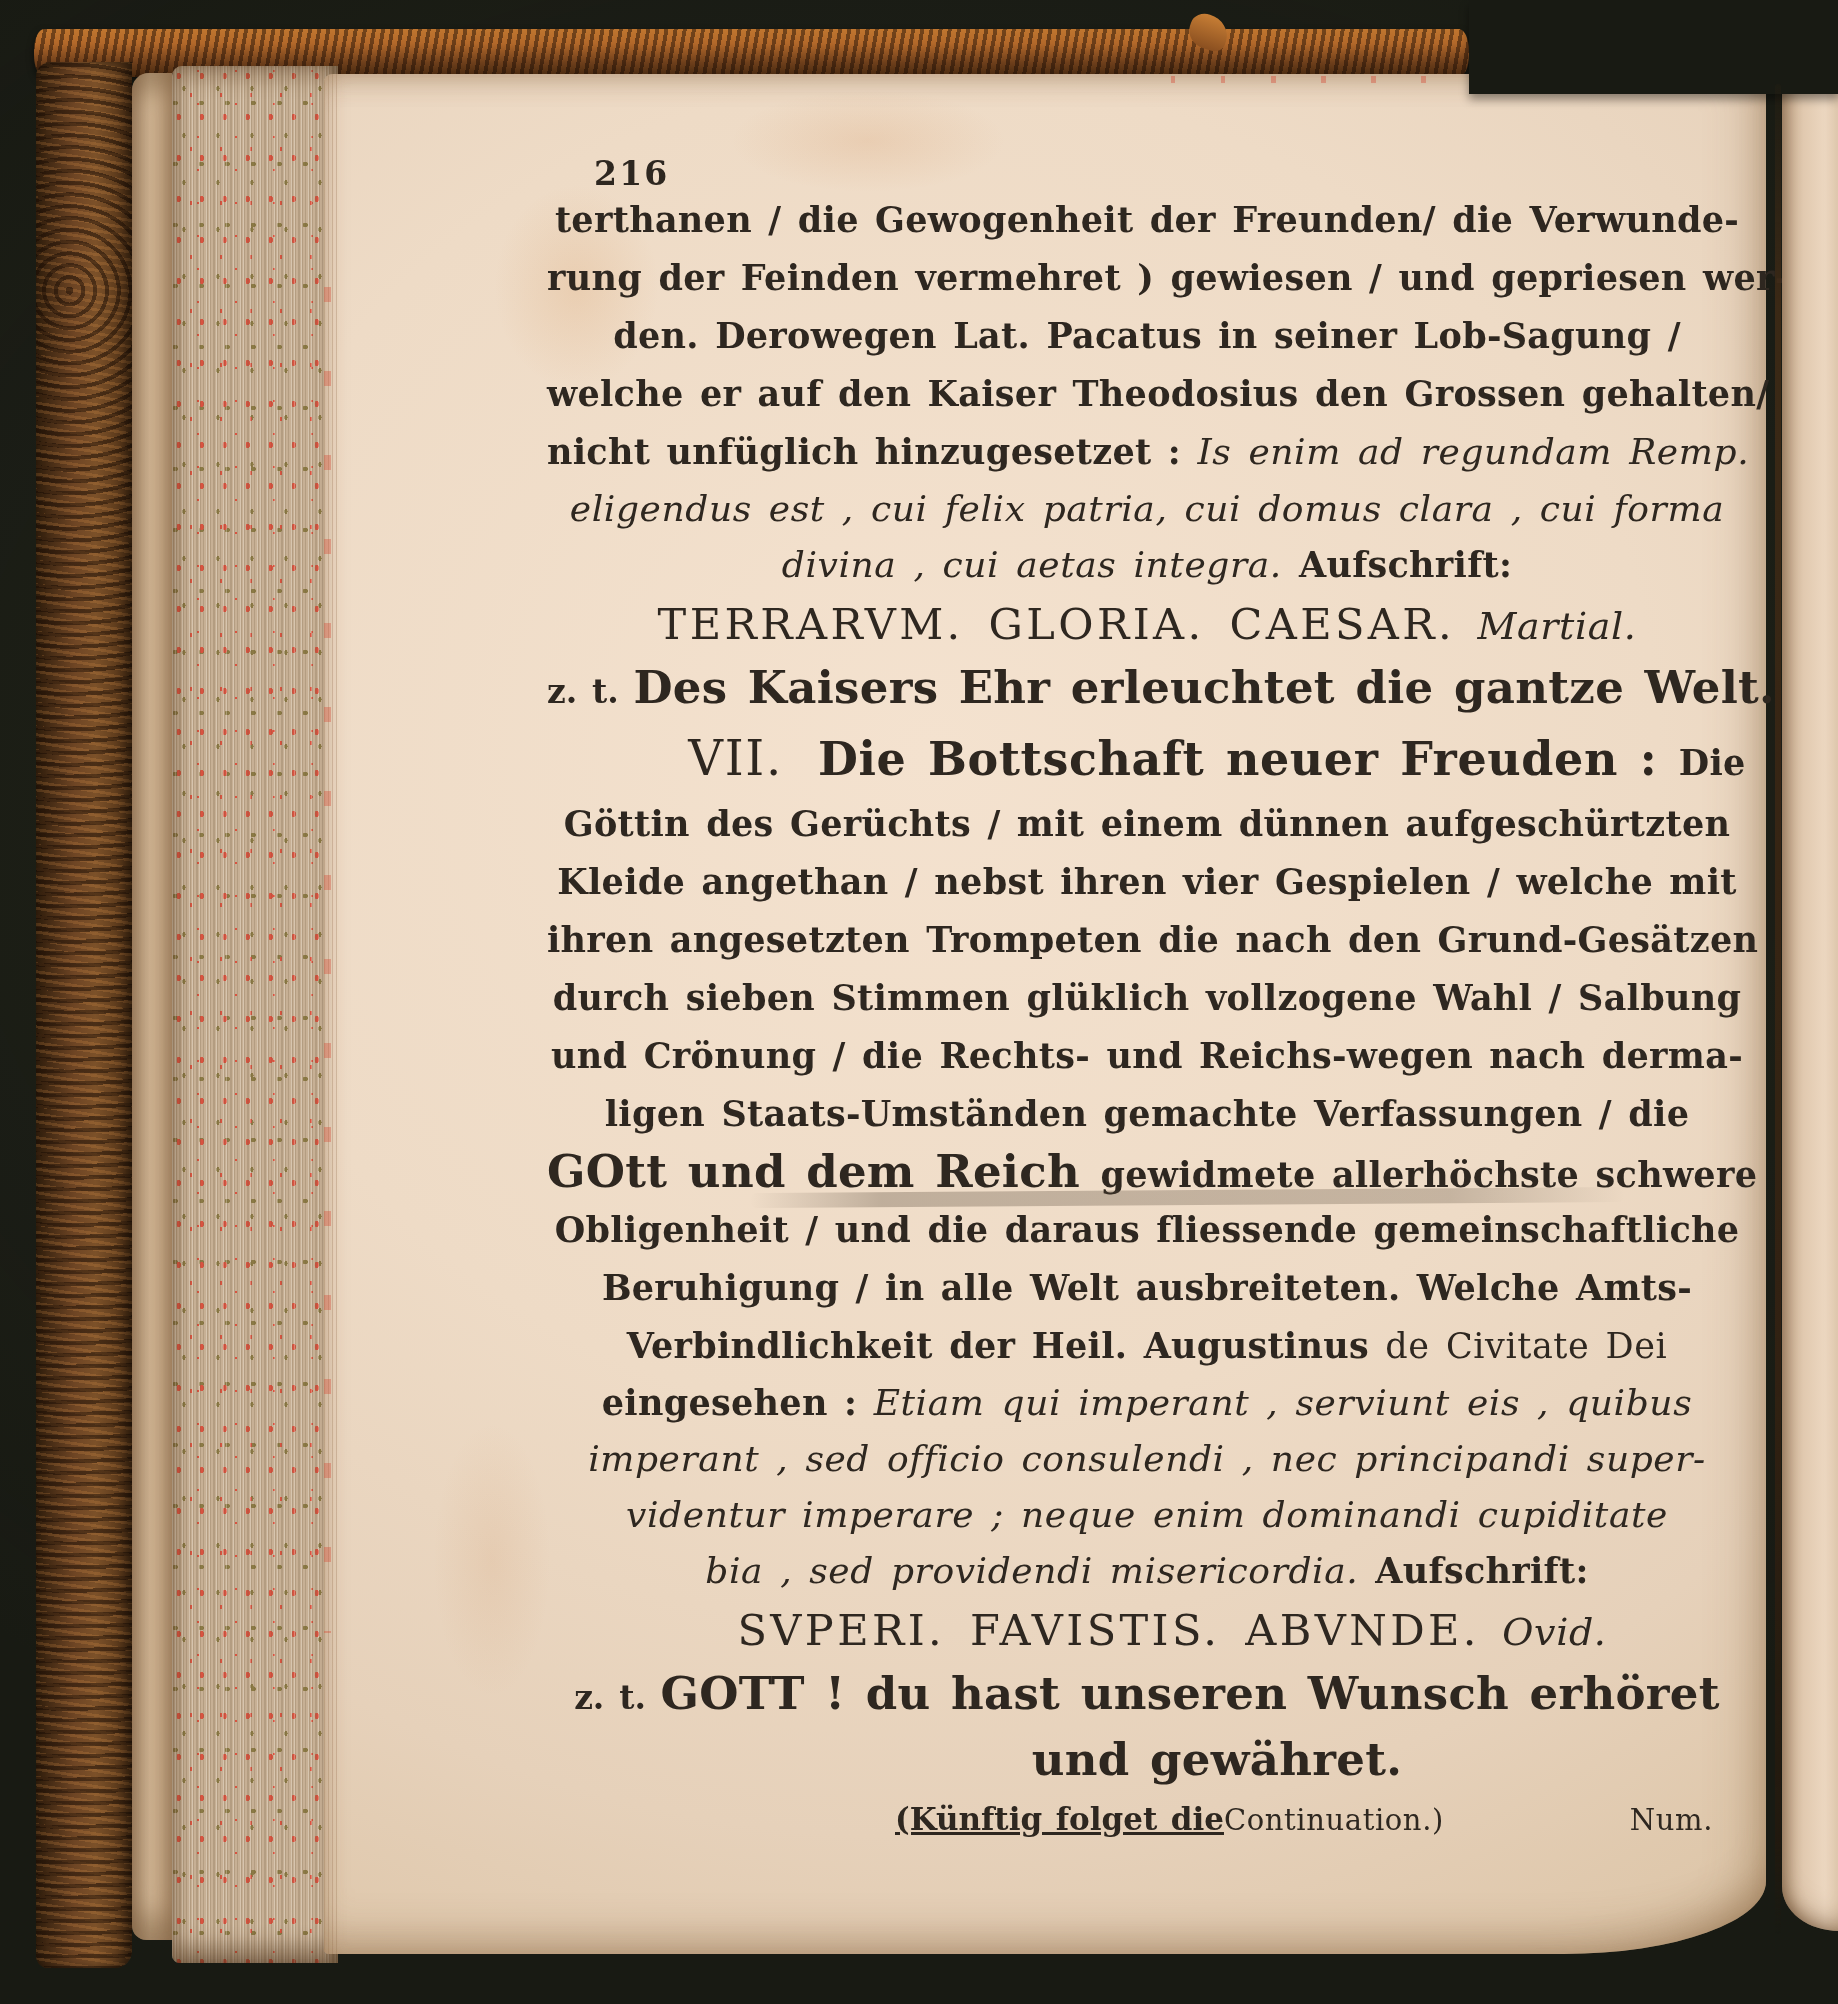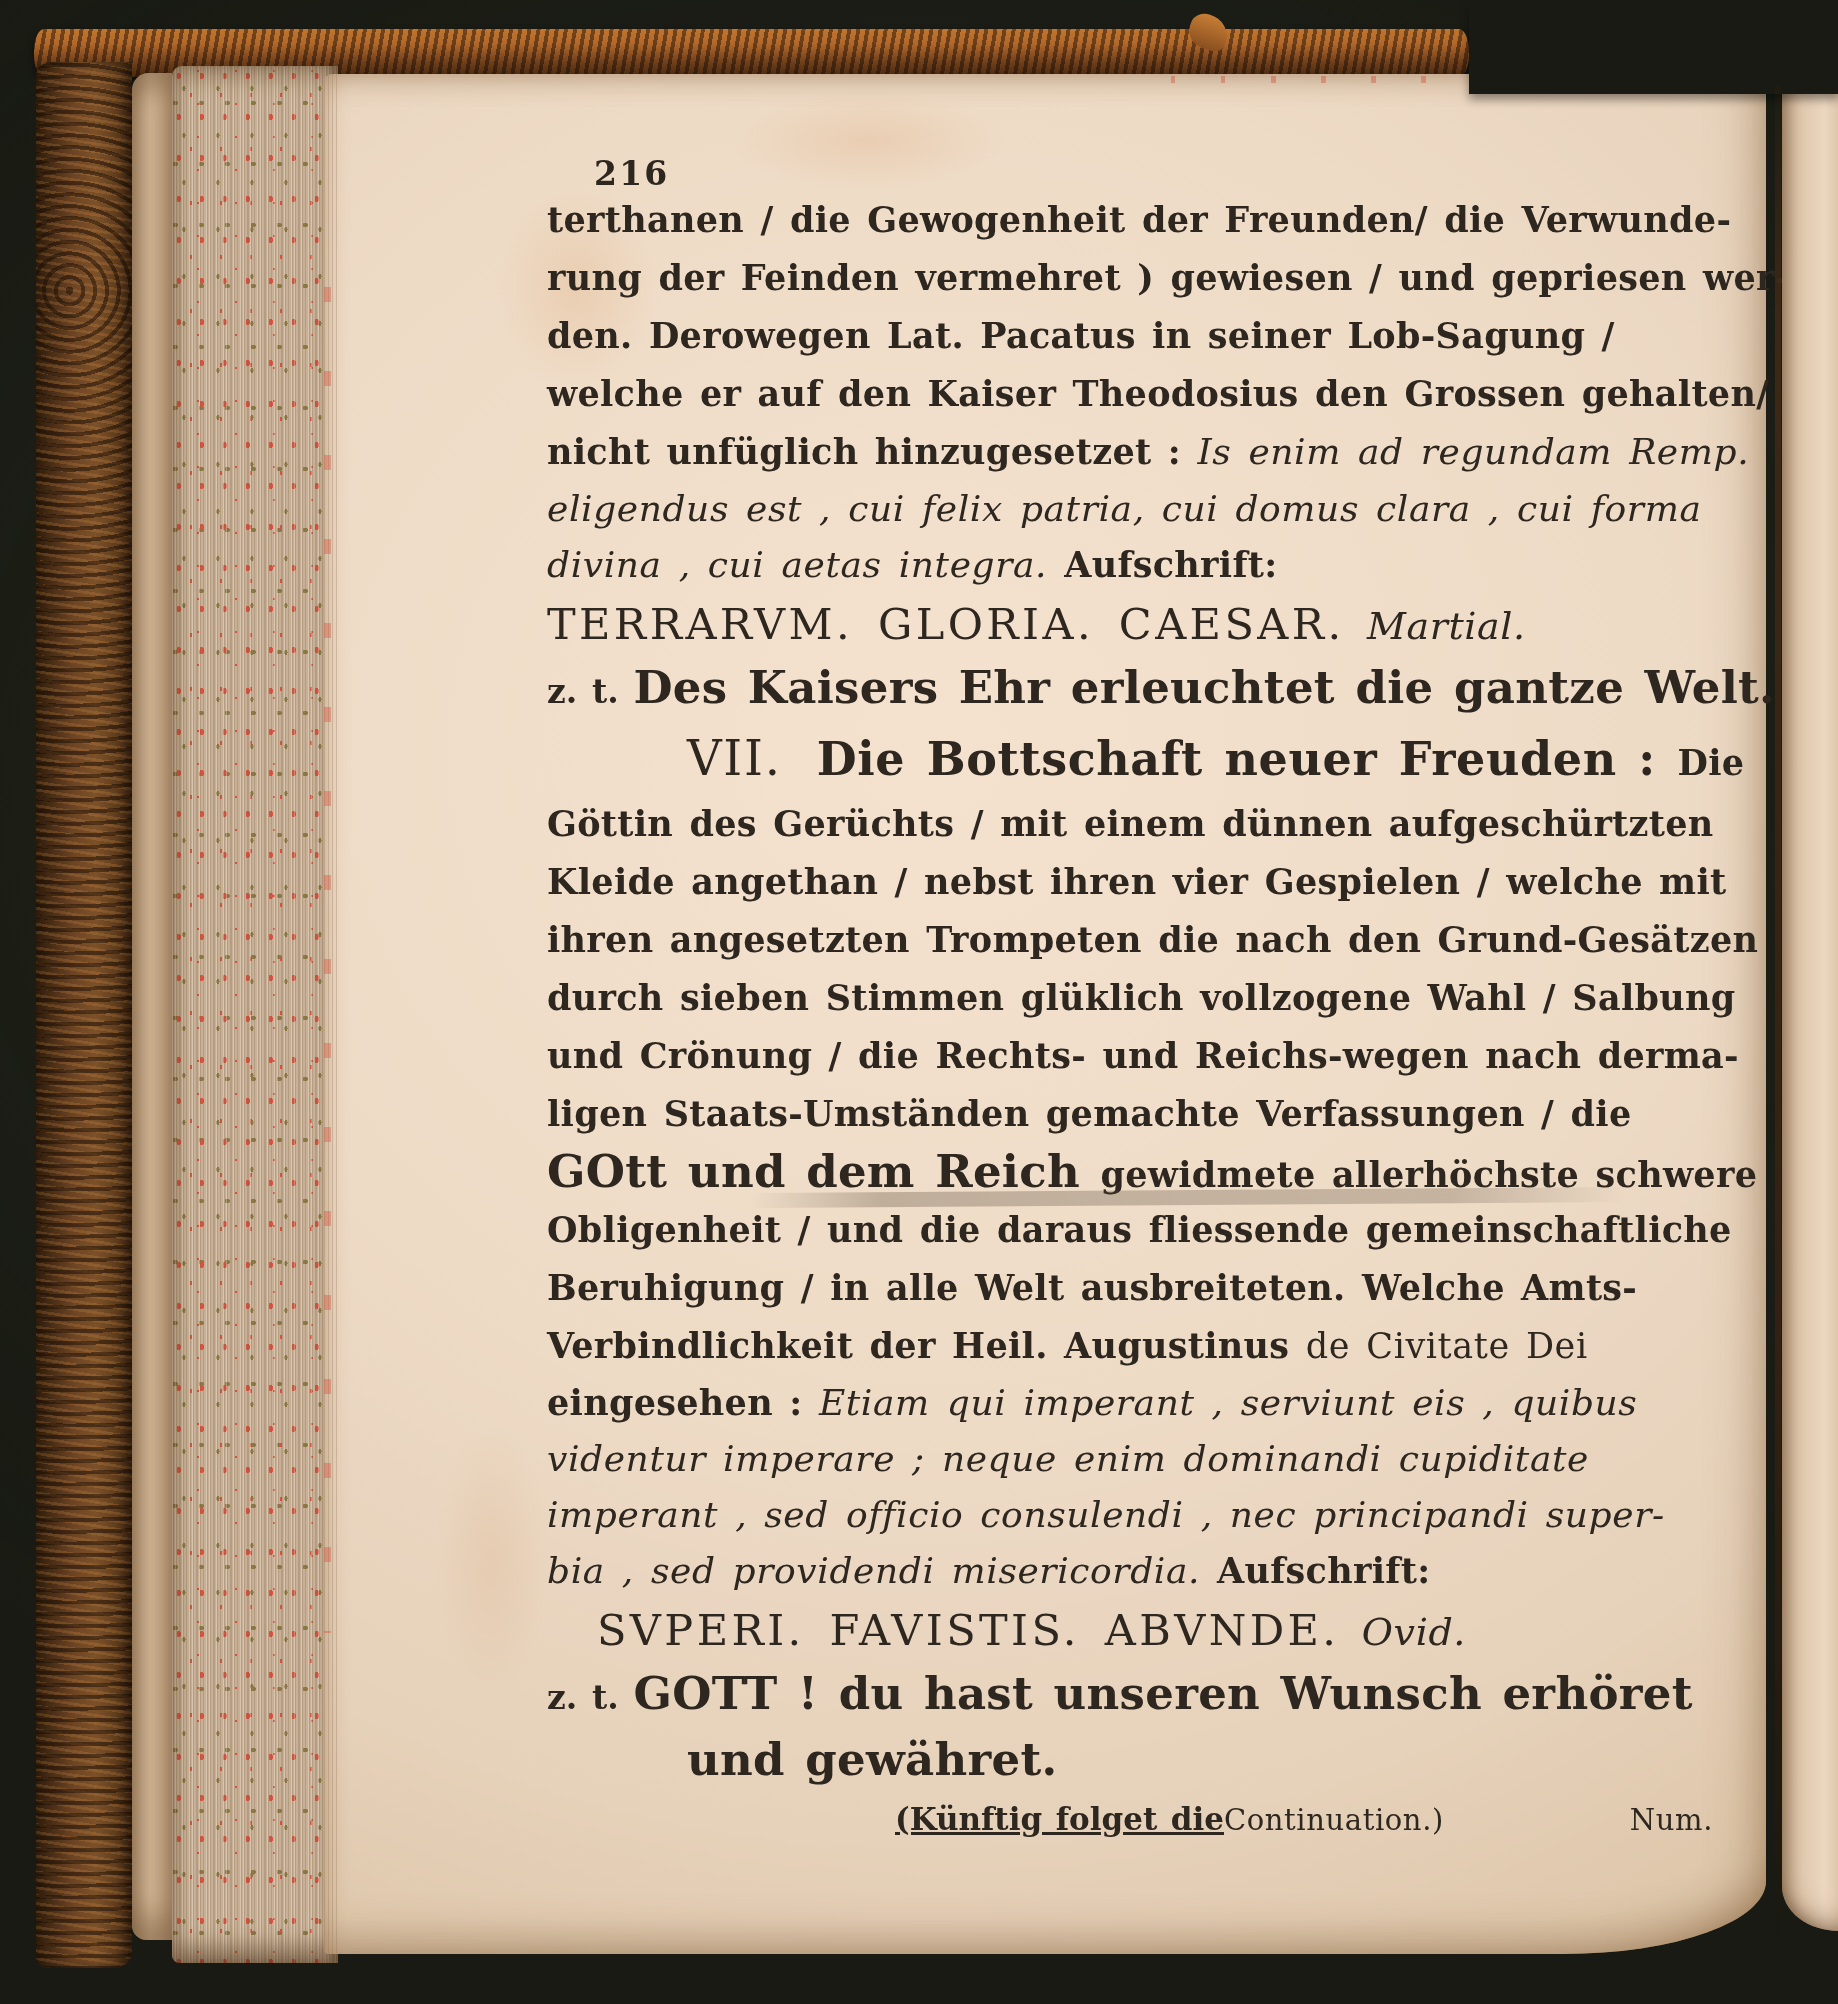--- a/index.html
+++ b/index.html
@@ -108,21 +108,21 @@
     border-radius:3.4px;filter:blur(0.6px);
   }
   
   .page-number{
     position:absolute;left:270px;top:80px;
     font-size:33px;font-weight:700;letter-spacing:2.2px;color:var(--ink,#2e2720);
   }
   .text-block{
     position:absolute;left:223px;top:117px;width:1200px;color:var(--ink,#2e2720);
   }
-  .line{white-space:nowrap;}
+  .line{white-space:nowrap;text-align:center;}
   .line.body,.line.big{height:58px;line-height:58px;}
   .line.latin{height:56px;line-height:56px;}
   .line.caps{height:62px;line-height:62px;}
   .line.display{height:66px;line-height:66px;}
   .line.heading{height:74px;line-height:74px;}
   .line.footer{height:39px;line-height:39px;display:flex;align-items:baseline;margin-top:6.7px;}
   .seg{display:inline;}
   .sf {font-family:"DejaVu Serif","Liberation Serif",serif;font-weight:700;font-size:35px;letter-spacing:0.3px;word-spacing:3.9px;}
   .sfb{font-family:"DejaVu Serif","Liberation Serif",serif;font-weight:700;font-size:45px;letter-spacing:0.3px;word-spacing:4.5px;}
   .sfp{font-family:"DejaVu Serif","Liberation Serif",serif;font-weight:700;font-size:33px;word-spacing:3.4px;padding-right:14.6px;}
@@ -169,22 +169,22 @@
       <div class="line body" data-name="text-line"><span class="seg sf" data-name="text-segment">Kleide angethan /  nebst ihren vier Gespielen /  welche mit</span></div>
       <div class="line body" data-name="text-line"><span class="seg sf" data-name="text-segment">ihren angesetzten Trompeten die nach den Grund-Gesätzen</span></div>
       <div class="line body" data-name="text-line"><span class="seg sf" data-name="text-segment">durch sieben Stimmen glüklich vollzogene Wahl /  Salbung</span></div>
       <div class="line body" data-name="text-line"><span class="seg sf" data-name="text-segment">und Crönung /  die Rechts- und Reichs-wegen nach derma-</span></div>
       <div class="line body" data-name="text-line"><span class="seg sf" data-name="text-segment">ligen Staats-Umständen gemachte Verfassungen /   die</span></div>
       <div class="line big" data-name="text-line"><span class="seg sfb" data-name="text-segment">GOtt und dem Reich </span><span class="seg sf" data-name="text-segment">gewidmete allerhöchste schwere</span></div>
       <div class="line body" data-name="text-line"><span class="seg sf" data-name="text-segment">Obligenheit /  und die daraus fliessende gemeinschaftliche</span></div>
       <div class="line body" data-name="text-line"><span class="seg sf" data-name="text-segment">Beruhigung /  in alle Welt ausbreiteten.   Welche Amts-</span></div>
       <div class="line body" data-name="text-line"><span class="seg sf" data-name="text-segment">Verbindlichkeit der Heil. Augustinus </span><span class="seg sr" data-name="text-segment">de Civitate Dei</span></div>
       <div class="line latin" data-name="text-line"><span class="seg sf" data-name="text-segment">eingesehen :  </span><span class="seg si" data-name="text-segment">Etiam qui imperant , serviunt eis , quibus</span></div>
+      <div class="line latin" data-name="text-line"><span class="seg si" data-name="text-segment">imperant , sed officio consulendi , nec principandi super-</span></div>
       <div class="line latin" data-name="text-line"><span class="seg si" data-name="text-segment">videntur imperare ;  neque enim dominandi cupiditate</span></div>
-      <div class="line latin" data-name="text-line"><span class="seg si" data-name="text-segment">imperant , sed officio consulendi , nec principandi super-</span></div>
       <div class="line latin" data-name="text-line"><span class="seg si" data-name="text-segment">bia , sed providendi misericordia.   </span><span class="seg sf" data-name="text-segment">Aufschrift:</span></div>
       <div class="line caps" data-name="text-line" style="padding-left: 50px;"><span class="seg sc" data-name="text-segment">SVPERI. FAVISTIS. ABVNDE.</span><span class="seg sci" data-name="text-segment">Ovid.</span></div>
       <div class="line display" data-name="text-line"><span class="seg sfp" data-name="text-segment">z. t.</span><span class="seg sfb" data-name="text-segment">GOTT ! du hast unseren Wunsch erhöret</span></div>
       <div class="line display" data-name="text-line" style="padding-left: 140px;"><span class="seg sfb" data-name="text-segment">und gewähret.</span></div>
       <div class="line footer" data-name="text-line">
         <span class="seg sfs indent-footer" data-name="text-segment">(Künftig folget die </span>
         <span class="seg srs" data-name="text-segment">Continuation.)</span>
         <span class="seg srs push-right" data-name="text-segment">Num.</span>
       </div>
     </div>

